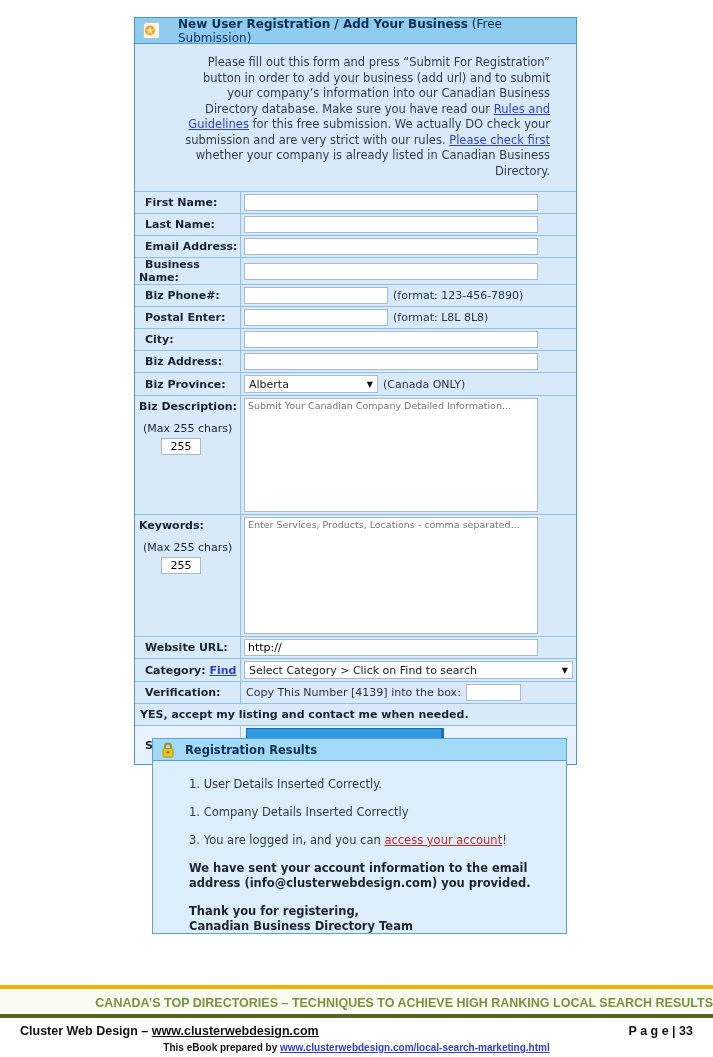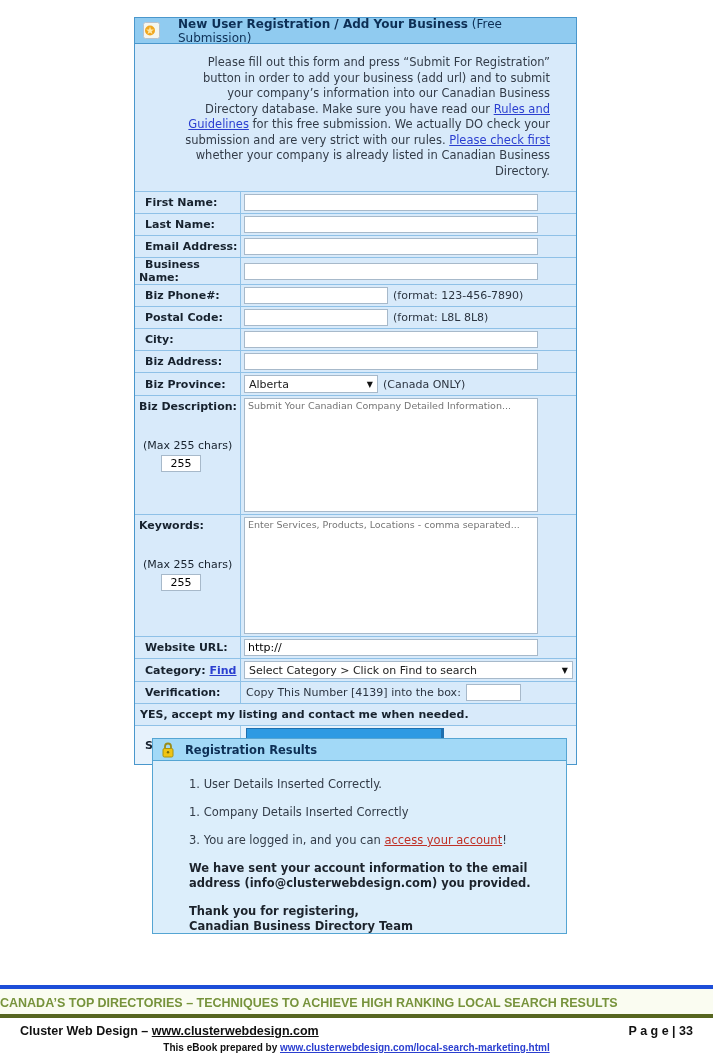--- a/index.html
+++ b/index.html
@@ -46,21 +46,21 @@
     height:18px; background:#fff; border:1px solid #a7b9ca;
     display:flex; align-items:center; justify-content:space-between;
     font-size:11px; color:#222; padding:0 4px; cursor:pointer;
   }
   .dd-province { width:134px; }
   .dd-category { flex:1; }
   .dd-arrow { font-size:8px; color:#111; margin-left:6px; }
 
   .frow-tall { align-items:flex-end; }
   .frow-tall .flabel { display:block; padding-top:4px; }
-  .maxnote { font-weight:normal; font-size:11px; margin-top:26px; text-indent:4px; }
+  .maxnote { font-weight:normal; font-size:11px; margin-top:9px; text-indent:4px; }
   .counter { width:40px; margin:3px 0 0 22px; text-align:center; }
   .tarea {
     width:294px; background:#fff; border:1px solid #a7b9ca; resize:none;
     font-size:9.5px; color:#444; padding:1px 3px; font-family:"DejaVu Sans", sans-serif;
   }
   .ta-desc { height:114px; }
   .ta-keys { height:117px; }
 
   .cat-label a { font-size:11px; font-weight:bold; }
   .vtext { font-size:11px; color:#2b3440; white-space:nowrap; margin-left:2px; }
@@ -86,22 +86,22 @@
   .rtitle { font-size:11.5px; font-weight:bold; color:#0d2f55; }
   .results-body { padding:16px 18px 0 36px; font-size:11.5px; color:#333c48; }
   .ritem { margin-bottom:14px; }
   a.red-link { color:#c03026; text-decoration:underline; cursor:pointer; }
   .rbold { font-weight:bold; color:#1c232c; width:352px; line-height:15px; margin-top:0; }
   .rthanks { font-weight:bold; color:#1c232c; line-height:15px; margin-top:13px; }
 
   
   .footer-band {
     position:absolute; left:0; top:985px; width:713px;
-    border-top:4px solid #1d4ed8; border-bottom:4px solid #56661f;
-    background:#fafcf1; text-align:left; padding:3px 0;
+    border-top:4px solid #eab308; border-bottom:4px solid #56661f;
+    background:#fafcf1; text-align:right; padding:3px 0;
   }
   .footer-band .band-title { font-family:"Liberation Sans", sans-serif; font-size:12.5px; font-weight:bold; color:#77933c; }
   .footer-info {
     position:absolute; left:20px; top:1024px; width:673px;
     display:flex; justify-content:space-between; align-items:baseline;
     font-family:"Liberation Sans", sans-serif; font-size:12.5px; font-weight:bold; color:#111;
   }
   .footer-info .u { text-decoration:underline; color:#111; }
   .footer-note {
     position:absolute; left:0; top:1042px; width:713px; text-align:center;
@@ -162,21 +162,21 @@
     <div class="flabel">
         <span class="ind">Biz Phone#:</span>
       </div>
     <div class="ffield">
       <input class="tinput w-narrow" type="text" style="">
       <span class="fnote">(format: 123-456-7890)</span>
     </div>
   </div>
   <div class="frow">
     <div class="flabel">
-        <span class="ind">Postal Code:</span>
+        <span class="ind">Postal Enter:</span>
       </div>
     <div class="ffield">
       <input class="tinput w-narrow" type="text" style="">
       <span class="fnote">(format: L8L 8L8)</span>
     </div>
   </div>
   <div class="frow">
     <div class="flabel">
         <span class="ind">City:</span>
       </div>

